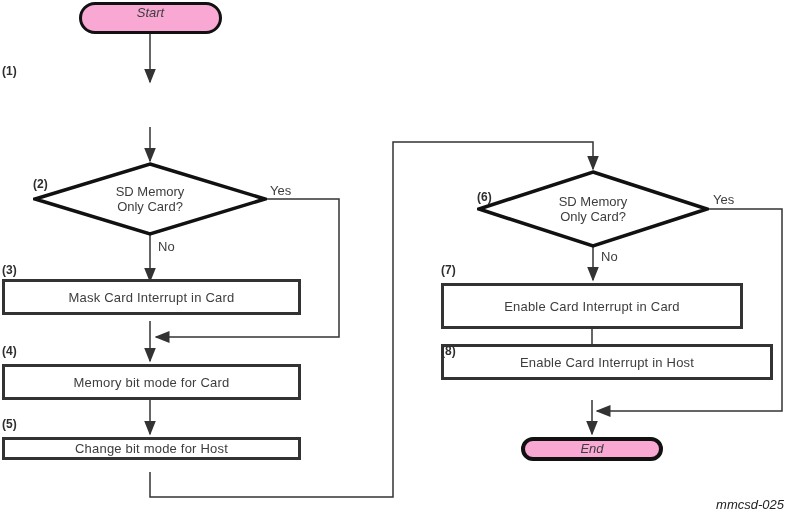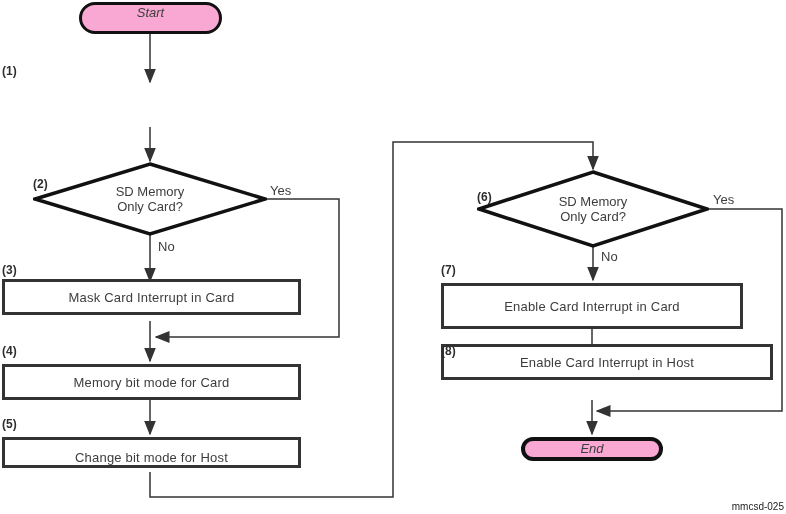--- a/index.html
+++ b/index.html
@@ -40,21 +40,21 @@
     font-size:12px;font-weight:bold;color:#2e2e2e;
     line-height:14px;
   }
   .edge-label{
     position:absolute;z-index:4;
     font-size:13px;line-height:14px;color:#3d3d3d;
     background:#fff;padding:0 1px;
   }
   .footer{
     position:absolute;right:2px;bottom:2px;z-index:4;
-    font-size:10px;color:#222;
+    font-size:13px;color:#222;font-style:italic;
   }
 </style>
 </head>
 <body>
 
 <div id="canvas">
 
   <svg id="edges" viewBox="0 0 786 514" xmlns="http://www.w3.org/2000/svg">
     <defs>
       <marker id="arrow" viewBox="0 0 10 8" refX="9" refY="4" markerWidth="10" markerHeight="8" orient="auto">
@@ -99,21 +99,21 @@
   <div class="node process" style="left:2px;top:279px;width:299px;height:36px;">
     <span>Mask Card Interrupt in Card</span>
   </div>
 
   <div class="stepnum" style="left:2px;top:344px;">(4)</div>
   <div class="node process" style="left:2px;top:364px;width:299px;height:36px;">
     <span>Memory bit mode for Card</span>
   </div>
 
   <div class="stepnum" style="left:2px;top:417px;">(5)</div>
-  <div class="node process" style="left:2px;top:437px;width:299px;height:31px;align-items:flex-end;">
+  <div class="node process" style="left:2px;top:437px;width:299px;height:23px;">
     <span>Change bit mode for Host</span>
   </div>
 
   <div class="stepnum" style="left:477px;top:190px;">(6)</div>
   <div class="node diamond" style="left:477px;top:170px;width:232px;height:78px;">
     <svg width="232" height="78" viewBox="0 0 232 78">
       <polygon points="116,2 230,39 116,76 2,39" fill="#fff" stroke="#111" stroke-width="3.5"></polygon>
     </svg>
     <div class="dtext">
       <span>SD Memory</span>

